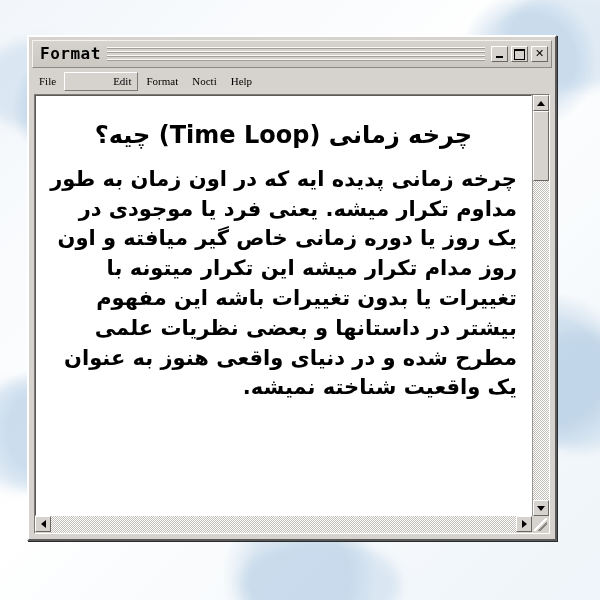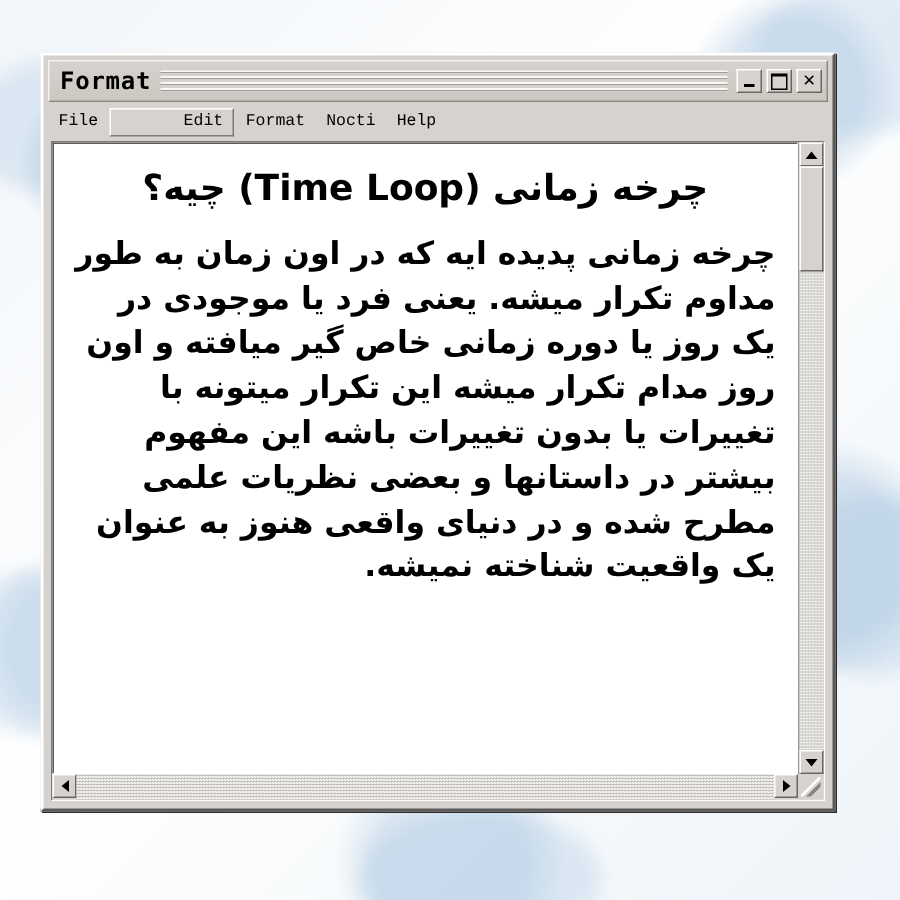--- a/index.html
+++ b/index.html
@@ -119,21 +119,21 @@
   }
 
   
   #menubar {
     height: 19px;
     margin: 4px 4px 0 4px;
     display: flex;
     align-items: center;
     font-size: 11px;
     color: #000;
-    font-family: Liberation Mono, monospace;
+    font-family: Liberation Serif, serif;
   }
   .menu-item {
     padding: 1px 6px;
     margin-right: 2px;
     line-height: 15px;
   }
   .menu-item.selected {
     border-top: 1px solid #ffffff;
     border-left: 1px solid #ffffff;
     border-right: 1px solid #7d7a74;
@@ -161,21 +161,21 @@
     min-height: 0;
   }
   #textarea {
     flex: 1;
     background: #ffffff;
     border-top: 1px solid #5a5a5a;
     border-left: 1px solid #5a5a5a;
     border-right: 1px solid #ffffff;
     border-bottom: 1px solid #ffffff;
     overflow: hidden;
-    padding: 14px 14px 6px 14px;
+    padding: 24px 14px 6px 14px;
     box-sizing: border-box;
     direction: rtl;
     text-align: center;
   }
   #doc-heading {
     font-family: "DejaVu Sans", sans-serif;
     font-weight: bold;
     font-size: 24px;
     line-height: 1.28;
     color: #000;

